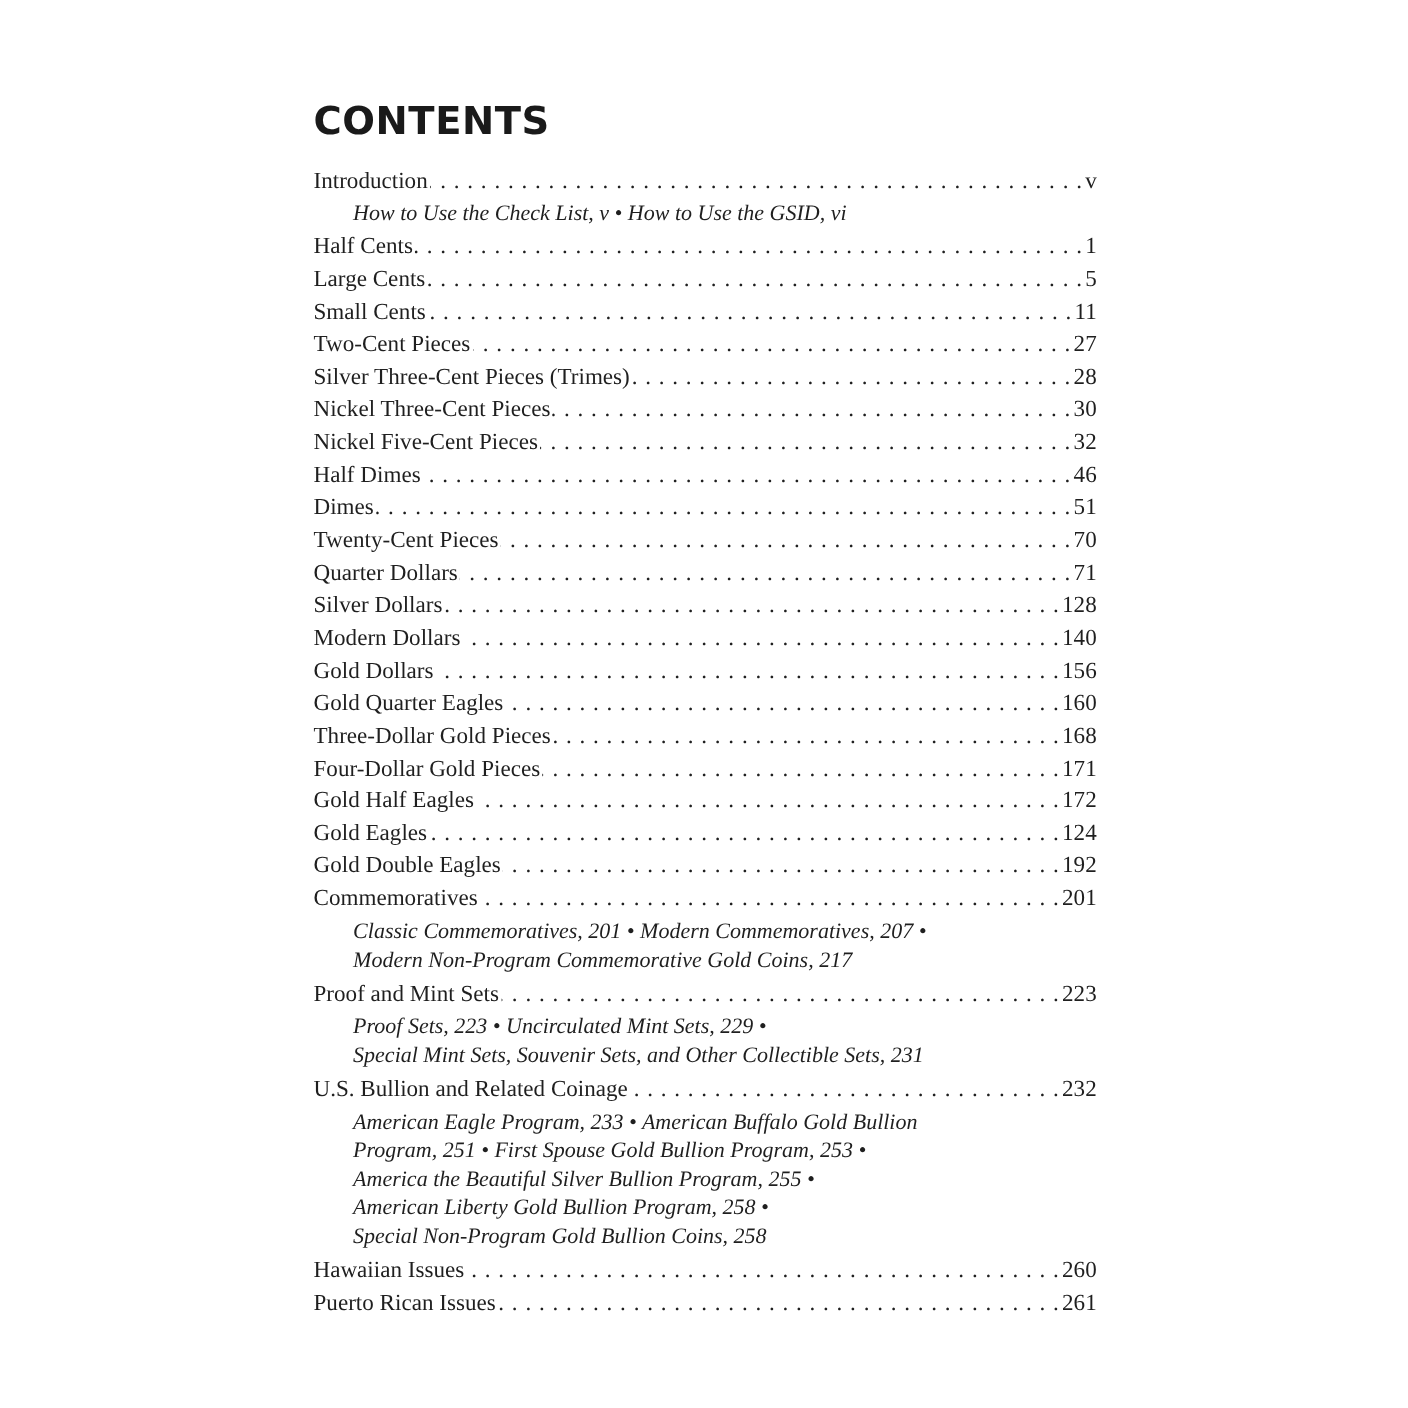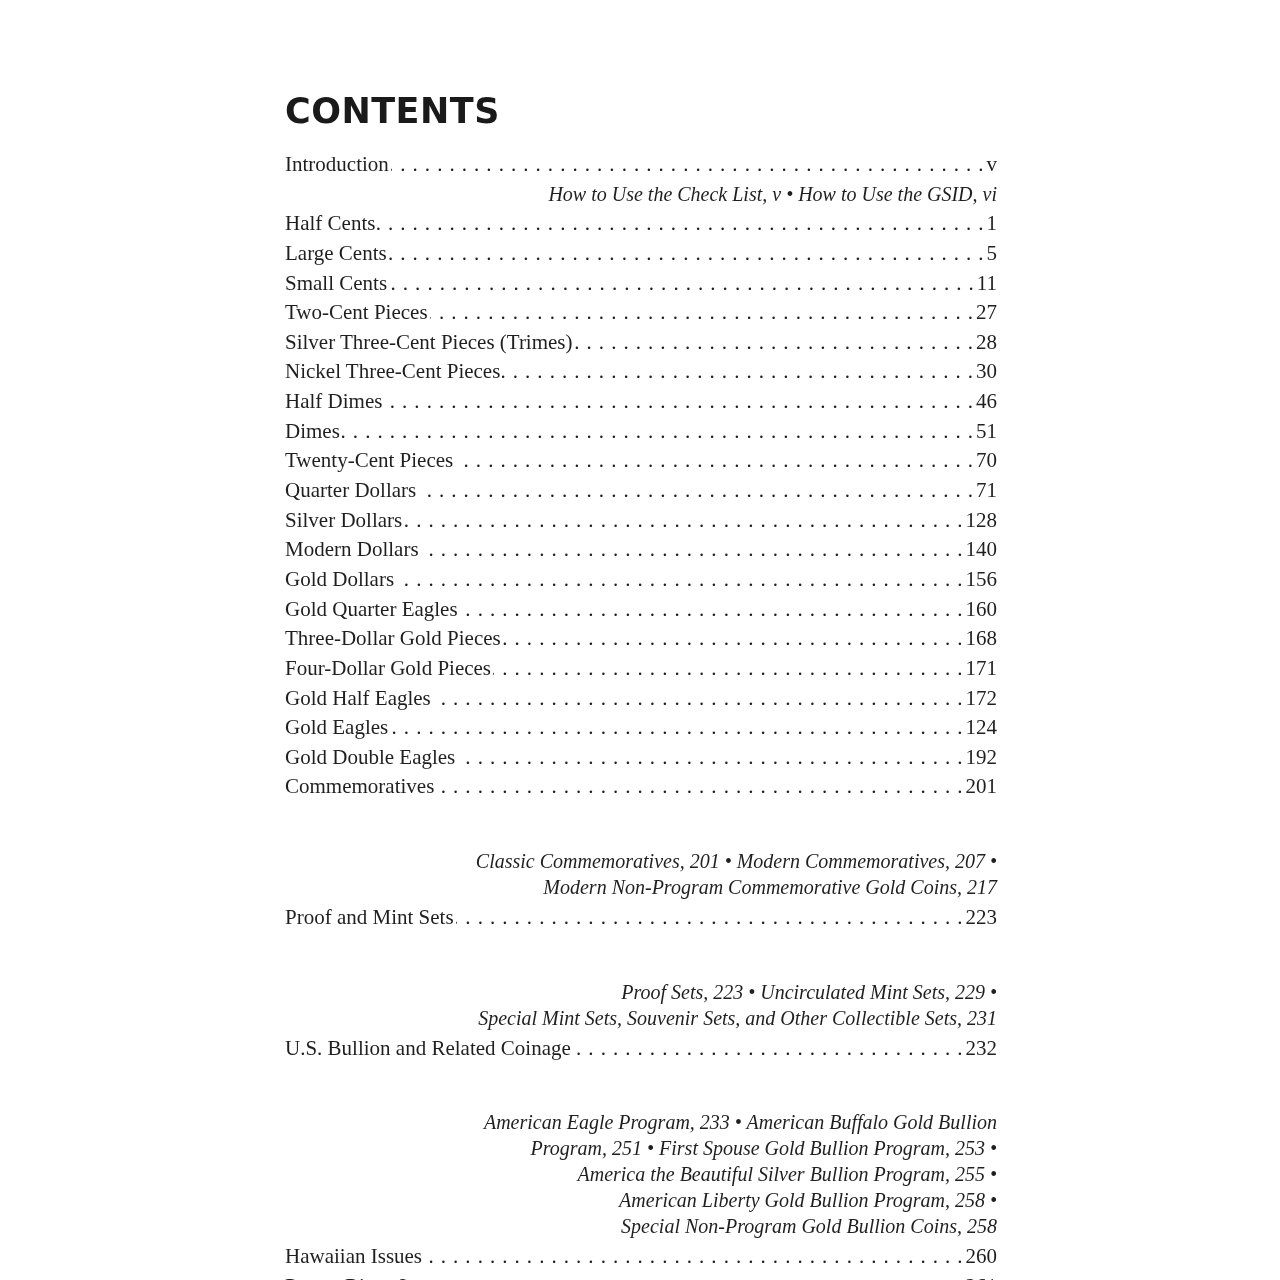--- a/index.html
+++ b/index.html
@@ -25,24 +25,24 @@
       position: relative; height: 29.65px;
     }
     .entry .leader::before {
       content: ". . . . . . . . . . . . . . . . . . . . . . . . . . . . . . . . . . . . . . . . . . . . . . . . . . . . . . . . . . . . . . . . . . . . . . . . . . . . . . . . . . . . . . . . . . . . . . . . . . . . . . . .";
       position: absolute; right: 0; top: 0; white-space: nowrap;
       letter-spacing: 0.9px;
     }
     .entry .page-num { flex: 0 0 auto; text-align: right; }
     .sub {
       font-family: "Liberation Serif", serif; font-style: italic; font-size: 20px;
-      padding-left: 36px; line-height: 26px; white-space: nowrap; text-align: right;
+      padding-left: 36px; line-height: 26px; white-space: nowrap;
     }
     .sub.single { height: 29.65px; line-height: 29.65px; }
-    .sub.multi { padding-top: 2px; padding-bottom: 3px; margin-top: 44px; }
+    .sub.multi { padding-top: 2px; padding-bottom: 3px; }
     .sub-line { display: block; }
   </style>
 </head>
 <body>
 
 <div class="page">
   <h1 class="title">CONTENTS</h1>
   <div class="entries" id="entries">
       <div class="entry">
         <span class="label">Introduction</span>
@@ -74,20 +74,25 @@
       </div>
       <div class="entry">
         <span class="label">Silver Three-Cent Pieces (Trimes)</span>
         <span class="leader"></span>
         <span class="page-num">28</span>
       </div>
       <div class="entry">
         <span class="label">Nickel Three-Cent Pieces</span>
         <span class="leader"></span>
         <span class="page-num">30</span>
+      </div>
+      <div class="entry">
+        <span class="label">Nickel Five-Cent Pieces</span>
+        <span class="leader"></span>
+        <span class="page-num">32</span>
       </div>
       <div class="entry">
         <span class="label">Half Dimes</span>
         <span class="leader"></span>
         <span class="page-num">46</span>
       </div>
       <div class="entry">
         <span class="label">Dimes</span>
         <span class="leader"></span>
         <span class="page-num">51</span>

